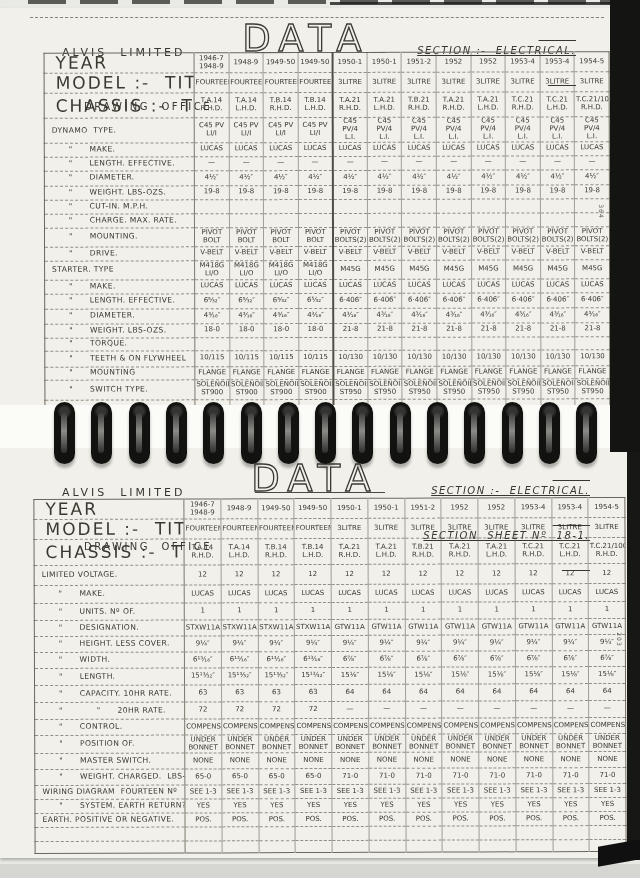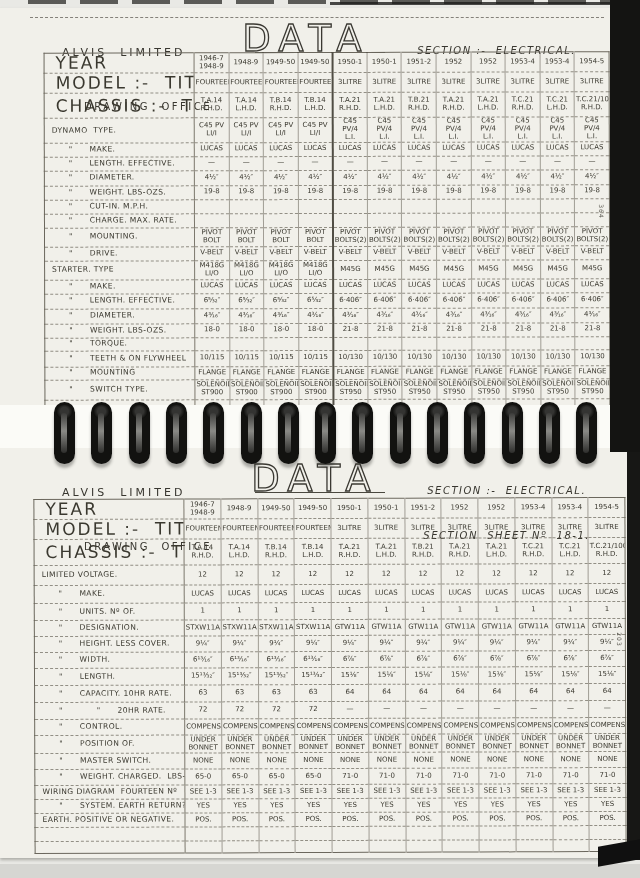--- a/index.html
+++ b/index.html
@@ -24,21 +24,21 @@
 
   
   .hdr{position:absolute;left:0;right:0;top:0;height:46px;}
   .company{position:absolute;left:62px;top:12px;font-size:11px;letter-spacing:3px;white-space:pre;}
   .company .co2{padding-left:22px;font-size:10px;margin-top:16px;letter-spacing:2.5px;}
   .data-title{position:absolute;left:0;right:0;top:12px;text-align:center;
     font-size:37px;font-weight:400;letter-spacing:8px;
     color:transparent;-webkit-text-stroke:1.3px #3a3832;
     border-bottom:none;line-height:1.05;}
   .data-underline{position:absolute;left:255px;width:130px;top:44px;border-top:1px solid #4a483f;}
-  .section{position:absolute;right:36px;top:5px;font-size:10px;letter-spacing:1.5px;text-align:center;font-style:italic;white-space:pre;line-height:1.5;}
+  .section{position:absolute;right:36px;top:5px;font-size:10px;letter-spacing:1.5px;text-align:right;font-style:italic;white-space:pre;line-height:1.5;text-decoration:underline;}
   .page-bottom .section{right:40px;}
 
   
   table.sheet-table{position:absolute;border-collapse:collapse;table-layout:fixed;
     border:1px solid #6b675d;background:transparent;}
   .page-top table.sheet-table{left:44px;top:44px;width:566px;transform:rotate(-0.15deg);}
   .page-bottom table.sheet-table{left:34px;top:50px;width:592px;transform:rotate(-0.2deg);}
   col.lblcol{width:150px;}
   td{border-left:1px solid rgba(95,90,78,.55);
      border-bottom:1px dashed rgba(95,90,78,.65);

